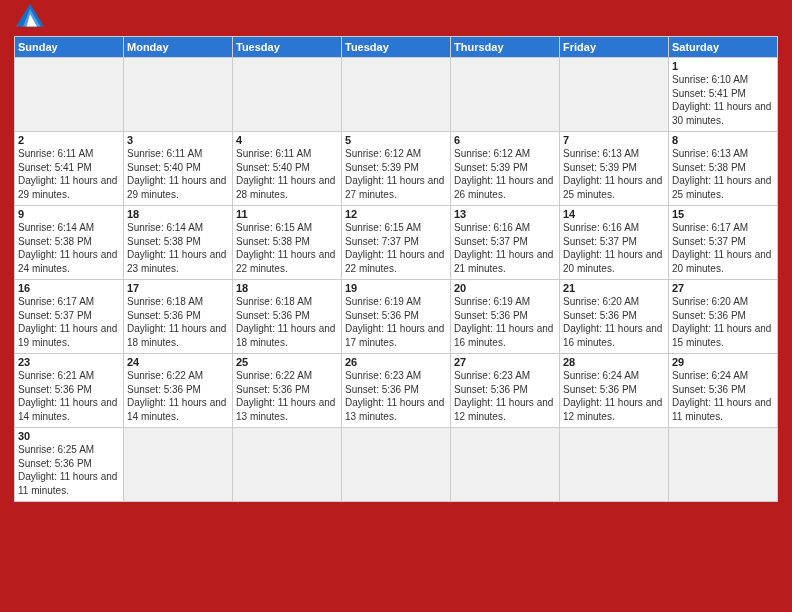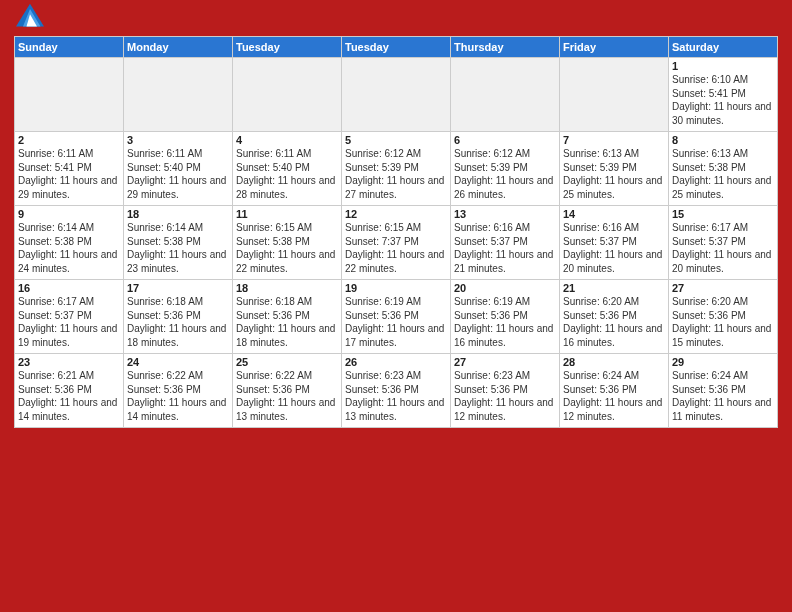--- a/index.html
+++ b/index.html
@@ -338,15 +338,30 @@
 and 12 minutes.</div>
           </td>
           <td>
             <span class="day-number">29</span>
             <div class="day-info">Sunrise: 6:24 AM
 Sunset: 5:36 PM
 Daylight: 11 hours
 and 11 minutes.</div>
           </td>
         </tr>
+        <tr class="last-row">
+          <td>
+            <span class="day-number">30</span>
+            <div class="day-info">Sunrise: 6:25 AM
+Sunset: 5:36 PM
+Daylight: 11 hours
+and 11 minutes.</div>
+          </td>
+          <td class="empty"></td>
+          <td class="empty"></td>
+          <td class="empty"></td>
+          <td class="empty"></td>
+          <td class="empty"></td>
+          <td class="empty"></td>
+        </tr>
       </tbody>
   </table>
 </div>
 
 </body></html>

